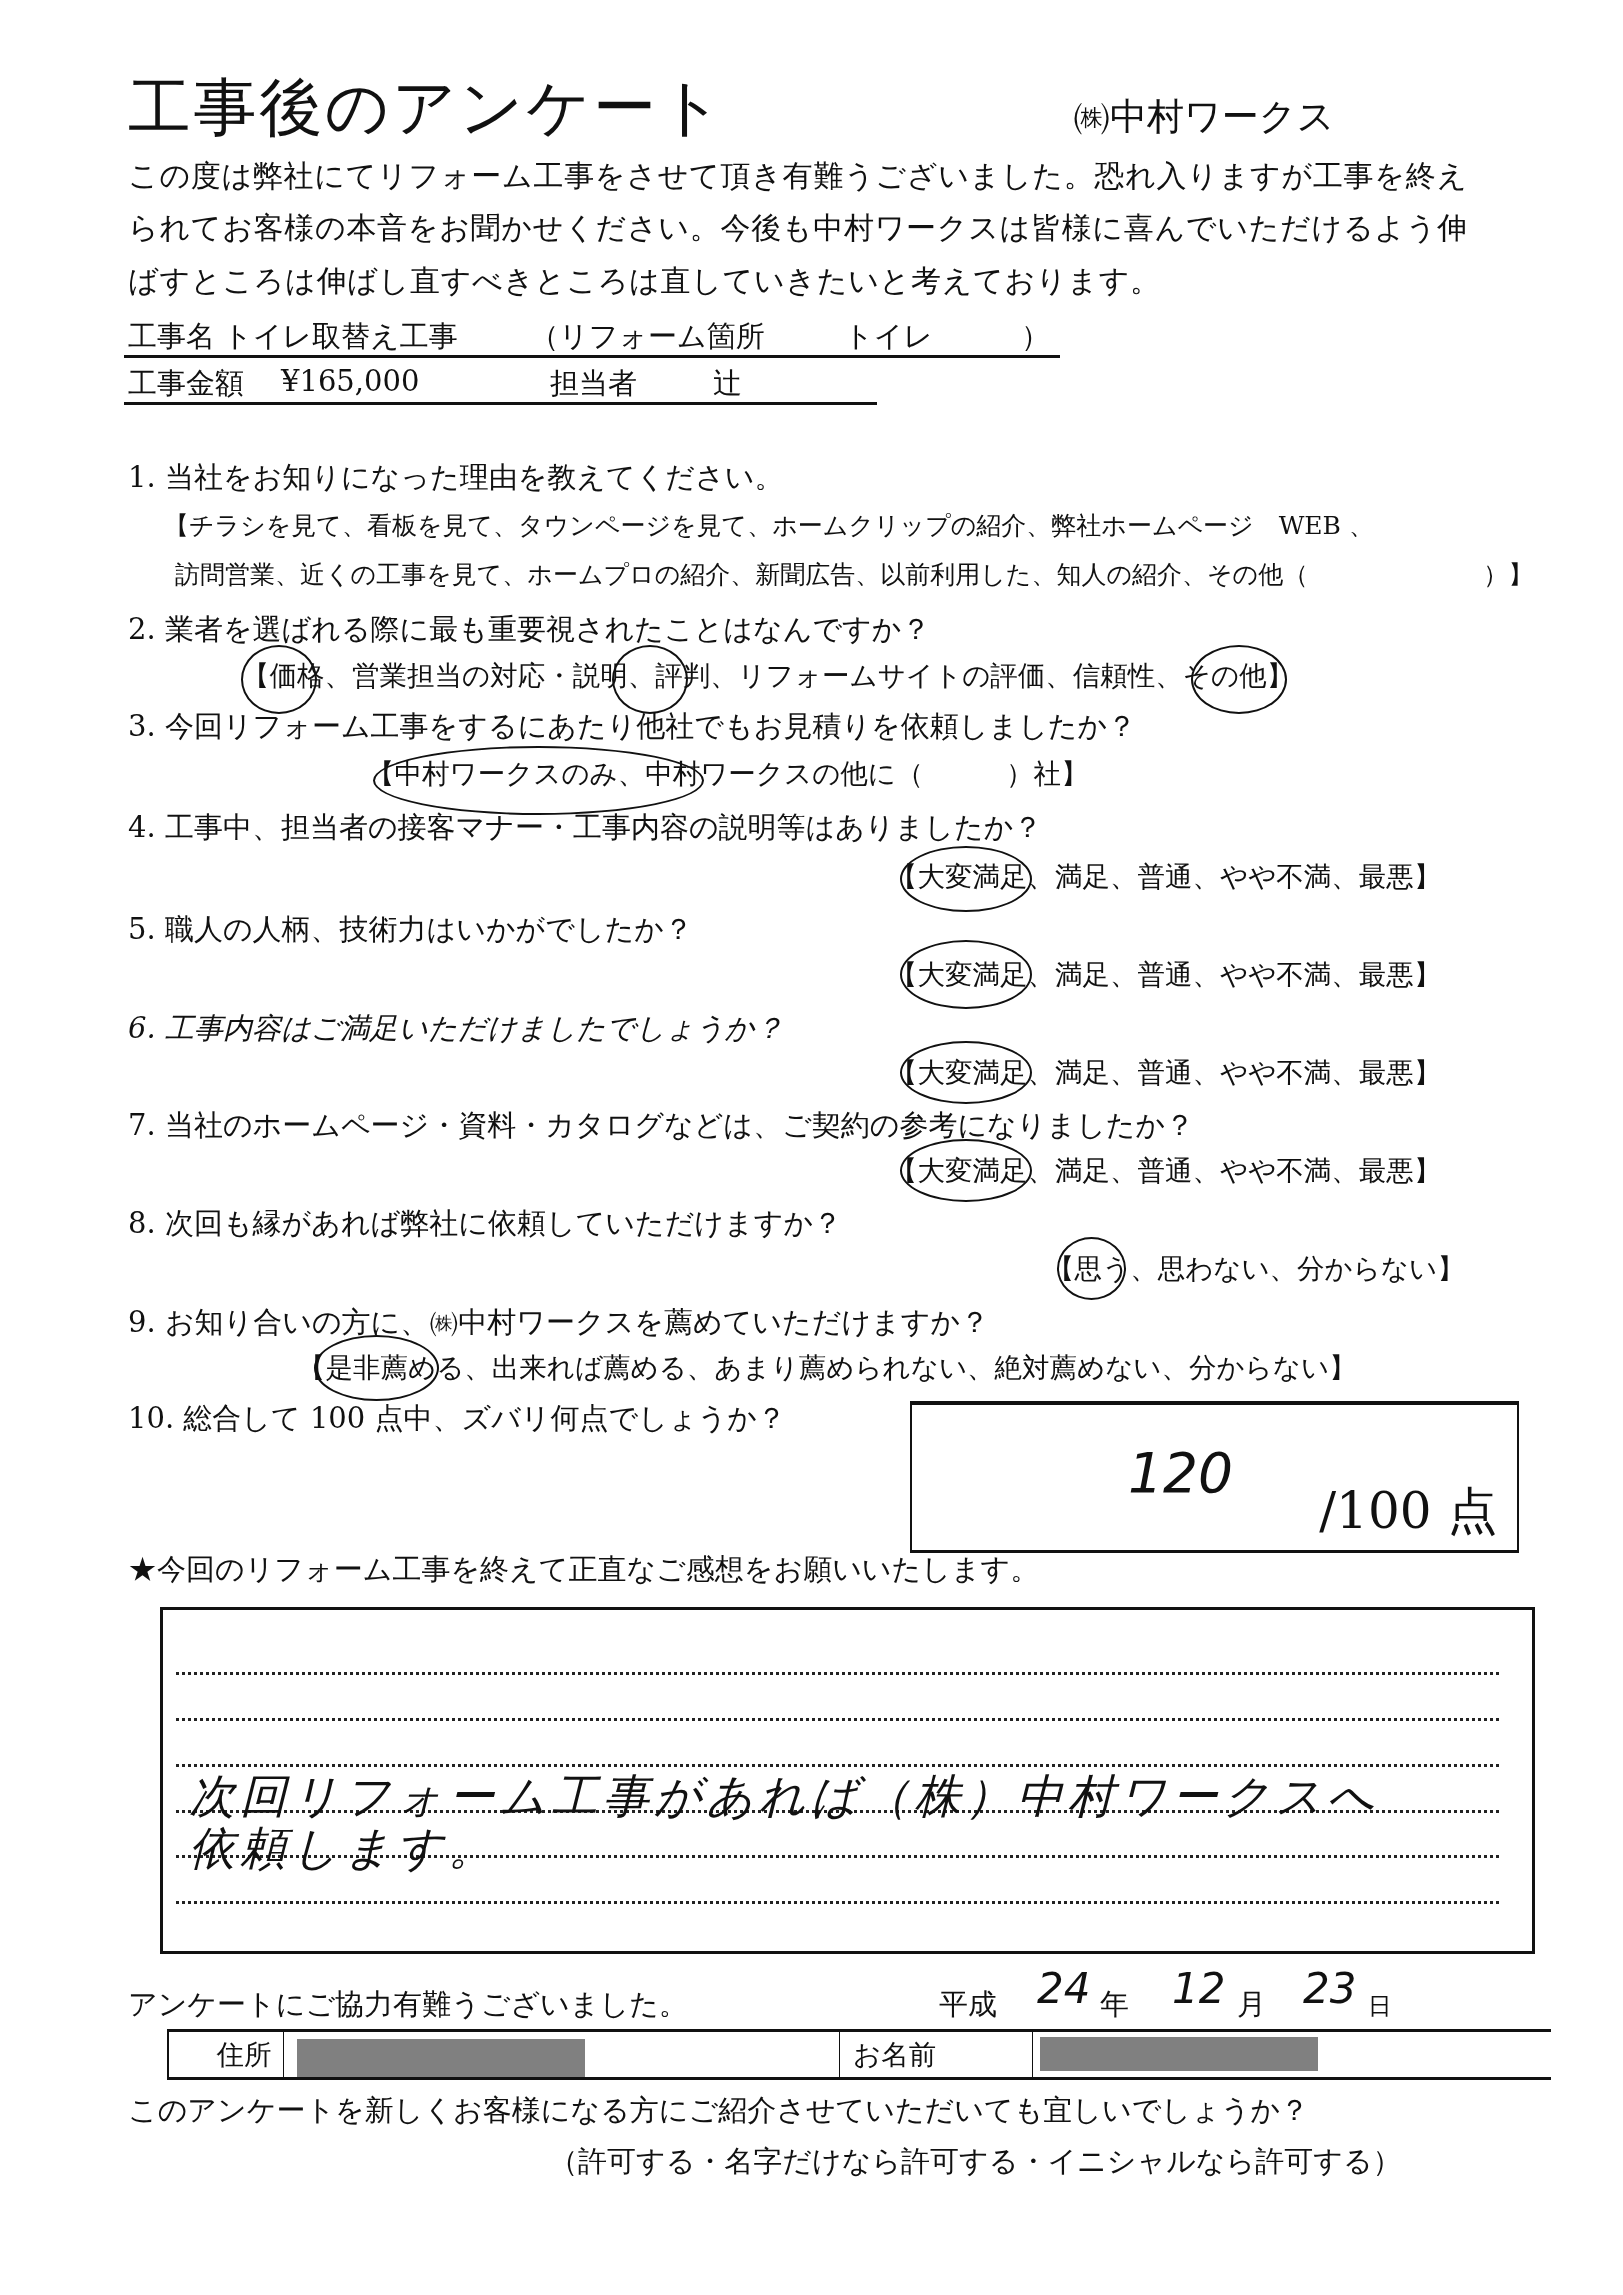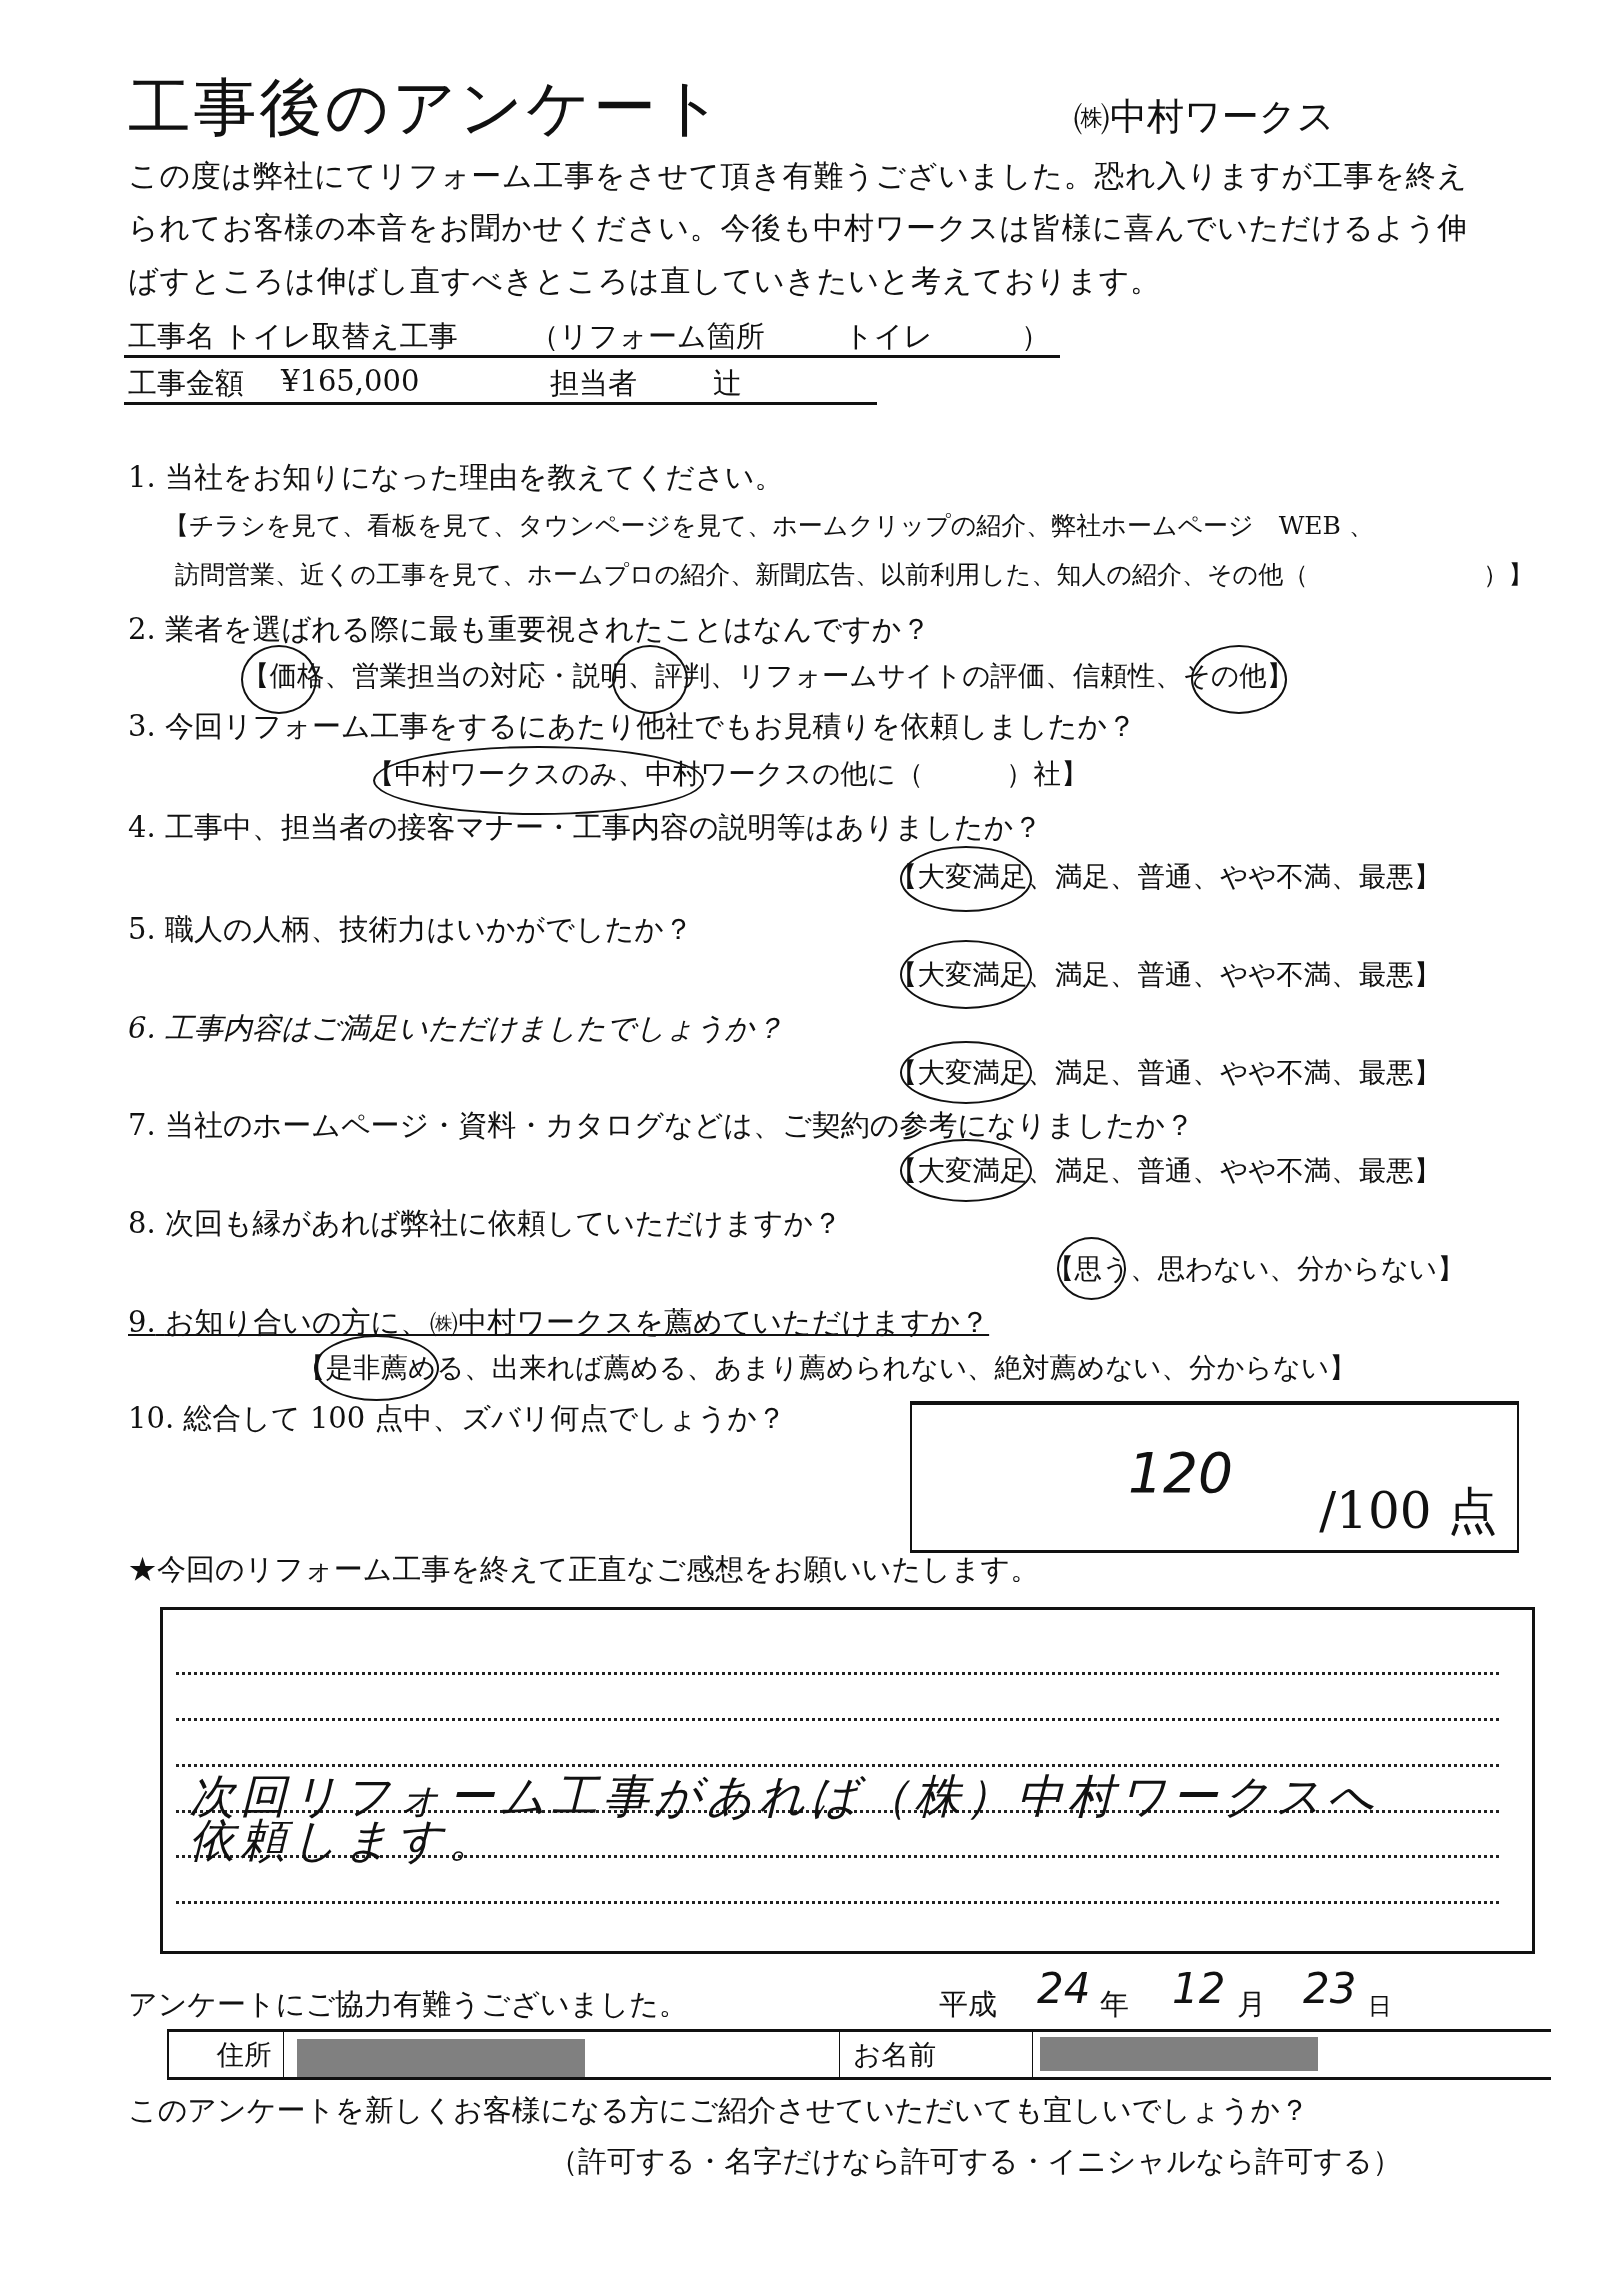--- a/index.html
+++ b/index.html
@@ -105,21 +105,21 @@
 <div class="abs opts" style="left:890px; top:1153px;">【大変満足、満足、普通、やや不満、最悪】</div>
 <div class="circle" style="left:900px; top:1139px; width:128px; height:59px;"></div>
 
 <div class="abs q" style="top:1204px;">
   <span>8.</span>
   <span>次回も縁があれば弊社に依頼していただけますか？</span>
 </div>
 <div class="abs opts" style="left:1047px; top:1251px;">【思う、思わない、分からない】</div>
 <div class="circle" style="left:1057px; top:1237px; width:65px; height:59px;"></div>
 
-<div class="abs q" style="top:1303px;text-decoration:underline;">
+<div class="abs q" style="top:1303px;">
   <span>9.</span>
   <span>お知り合いの方に、㈱中村ワークスを薦めていただけますか？</span>
 </div>
 <div class="abs opts" style="left:298px; top:1350px;">【是非薦める、出来れば薦める、あまり薦められない、絶対薦めない、分からない】</div>
 <div class="circle" style="left:314px; top:1335px; width:121px; height:62px;"></div>
 
 <div class="abs q" style="top:1399px;">
   <span>10.</span>
   <span>総合して 100 点中、ズバリ何点でしょうか？</span>
 </div>
@@ -130,21 +130,21 @@
 
 <div class="abs q" style="top:1550px;">★今回のリフォーム工事を終えて正直なご感想をお願いいたします。</div>
 <div class="combox">
   <div class="dotline" style="top:62px;"></div>
   <div class="dotline" style="top:108px;"></div>
   <div class="dotline" style="top:154px;"></div>
   <div class="dotline" style="top:200px;"></div>
   <div class="dotline" style="top:245px;"></div>
   <div class="dotline" style="top:291px;"></div>
   <div class="comment hand" style="top:156px;">次回リフォーム工事があれば（株）中村ワークスへ</div>
-  <div class="comment hand" style="top:200px;font-family:Liberation Mono, monospace;">依頼します。</div>
+  <div class="comment hand" style="top:208px;font-family:Liberation Mono, monospace;">依頼します。</div>
 </div>
 
 <div class="abs datebox" style="left:128px; top:1985px;">アンケートにご協力有難うございました。</div>
 <div class="abs datebox" style="left:939px; top:1985px;">平成</div>
 <div class="abs hand" style="left:1037px; top:1964px; font-size:42px;">24</div>
 <div class="abs datebox" style="left:1100px; top:1985px;">年</div>
 <div class="abs hand" style="left:1172px; top:1964px; font-size:42px;">12</div>
 <div class="abs datebox" style="left:1237px; top:1985px;">月</div>
 <div class="abs hand" style="left:1303px; top:1964px; font-size:42px;">23</div>
 <div class="abs datebox" style="left:1368px; top:1990px; font-size:23.6px;">日</div>

